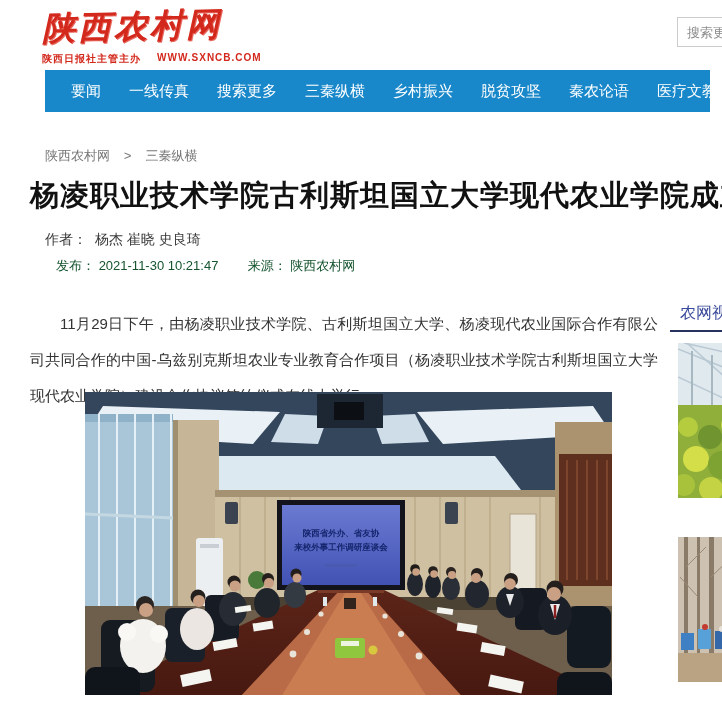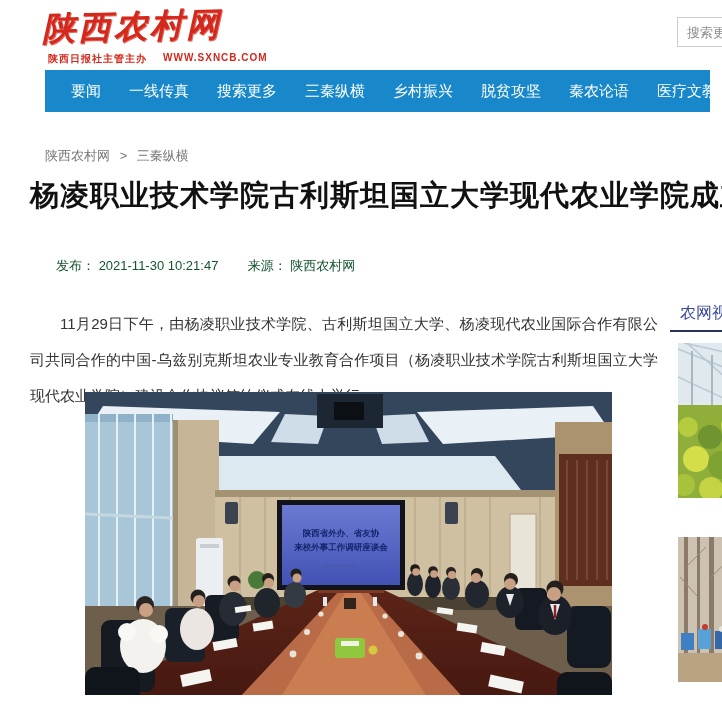--- a/index.html
+++ b/index.html
@@ -5,34 +5,34 @@
   html,body{margin:0;padding:0;}
   .page{position:relative;width:722px;height:713px;background:#ffffff;overflow:hidden;
         font-family:"Liberation Sans",sans-serif;}
 
   
   .logo{position:absolute;left:42px;top:4px;cursor:pointer;}
   .logo-main{font-family:"DejaVu Serif",serif;font-weight:bold;font-style:italic;
              font-size:33px;color:#d3281c;letter-spacing:3px;transform:rotate(-1.5deg);
              text-shadow:1px 1px 0 #e8675e;}
   .logo-sub{display:flex;gap:16px;margin-top:3px;font-size:10px;font-weight:bold;
-            color:#d3281c;letter-spacing:1px;margin-left:6px;}
+            color:#d3281c;letter-spacing:1px;}
   .search{position:absolute;left:677px;top:17px;width:120px;height:30px;
           border:1px solid #cccccc;box-sizing:border-box;padding:0 9px;
           font-size:13px;color:#666;font-family:"Liberation Sans",sans-serif;outline:none;}
   .search::placeholder{color:#8a8a8a;}
 
   
   .nav{position:absolute;left:45px;top:70px;width:665px;height:42px;background:#1888ca;
        display:flex;align-items:center;gap:28px;padding-left:26px;box-sizing:border-box;
        overflow:hidden;}
   .nav-item{flex:none;color:#ffffff;font-size:15px;white-space:nowrap;cursor:pointer;}
 
   
-  .breadcrumb{position:absolute;left:45px;top:147px;font-size:13px;color:#777;}
+  .breadcrumb{position:absolute;left:45px;top:147px;font-size:13px;color:#777;font-family:Liberation Mono, monospace;}
   .breadcrumb span{margin-right:6px;}
   .crumb-link{cursor:pointer;}
 
   
   .article-title{position:absolute;left:30px;top:176px;font-size:29px;font-weight:bold;
                  color:#111;white-space:nowrap;letter-spacing:1px;}
   .author-line{position:absolute;left:45px;top:231px;font-size:14px;color:#3a3a3a;}
   .author-line .lbl{margin-right:4px;}
   .meta-line{position:absolute;left:56px;top:257px;font-size:13px;color:#14532d;}
   .meta-line .gap{display:inline-block;width:22px;}
@@ -80,20 +80,24 @@
   </div>
 
   <div class="breadcrumb">
     <span class="crumb-link">陕西农村网</span>
     <span>&gt;</span>
     <span class="crumb-link">三秦纵横</span>
   </div>
 
   <h1 class="article-title" style="margin:0;">杨凌职业技术学院古利斯坦国立大学现代农业学院成立</h1>
 
+  <div class="author-line">
+    <span class="lbl">作者：</span>
+    <span>杨杰 崔晓 史良琦</span>
+  </div>
 
   <div class="meta-line">
     <span>发布：</span>
     <span>2021-11-30 10:21:47</span>
     <span class="gap"></span>
     <span>来源：</span>
     <span>陕西农村网</span>
   </div>
 
   <p class="article-body" style="margin:0;">11月29日下午，由杨凌职业技术学院、古利斯坦国立大学、杨凌现代农业国际合作有限公司共同合作的中国-乌兹别克斯坦农业专业教育合作项目（杨凌职业技术学院古利斯坦国立大学现代农业学院）建设合作协议签约仪式在线上举行。</p>

